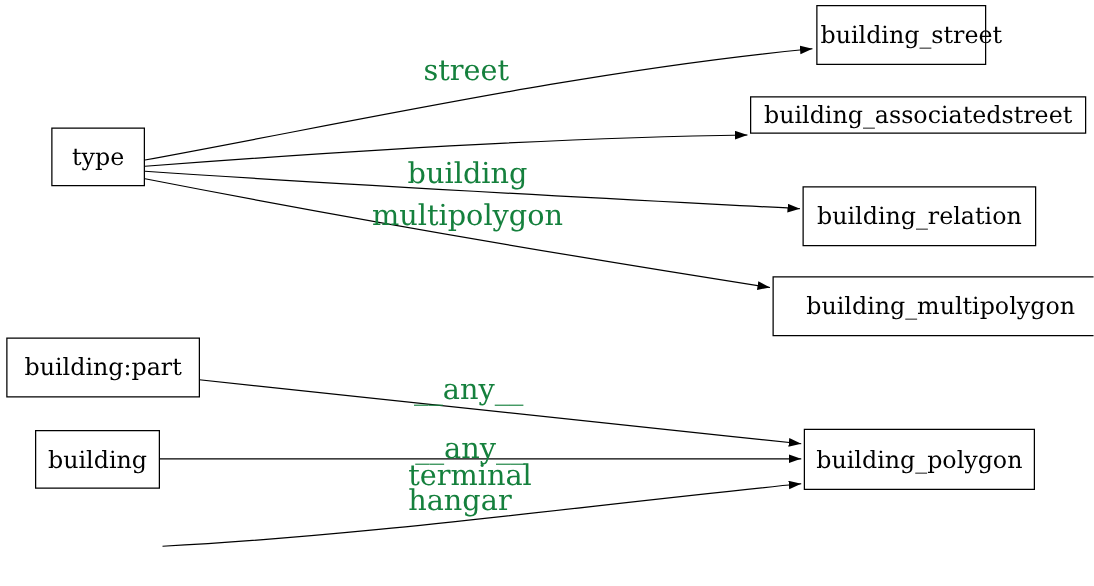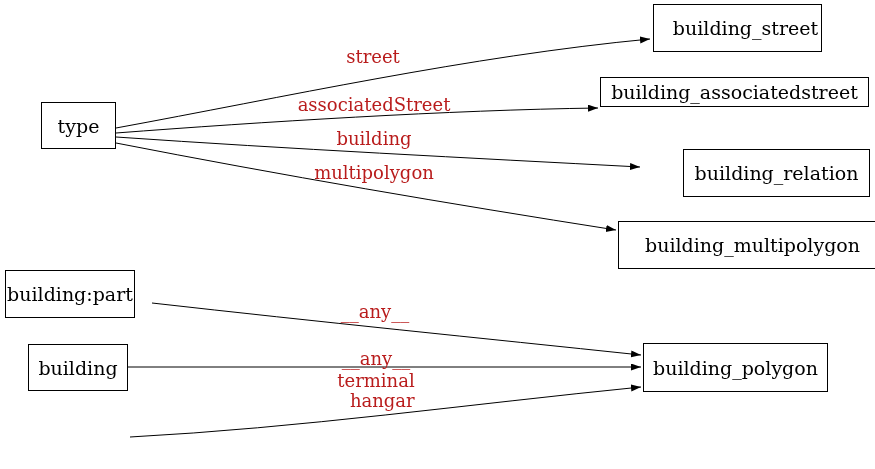--- a/index.html
+++ b/index.html
@@ -35,25 +35,25 @@
     display: flex;
     align-items: center;
     justify-content: center;
     font-size: 19px;
     color: #000000;
     white-space: nowrap;
   }
   .edge-label {
     position: absolute;
     transform: translate(-50%, -50%);
-    font-size: 18px;
+    font-size: 23px;
     line-height: 20px;
-    color: #b91c1c;
+    color: #15803d;
     white-space: pre-line;
-    text-align: right;
+    text-align: left;
   }
 </style>
 </head>
 <body>
 
 <div id="canvas">
 
   <svg id="edges-svg" viewBox="0 0 875 469" xmlns="http://www.w3.org/2000/svg">
     <defs>
       <marker id="arrowhead" markerWidth="10" markerHeight="8" refX="10" refY="3.5" orient="auto" markerUnits="userSpaceOnUse">
@@ -65,30 +65,29 @@
         <path class="edge" d="M116,133 C260,122 450,110 598,108" marker-end="url(#arrowhead)"></path>
         <path class="edge" d="M116,137 C290,149 470,158 640,167" marker-end="url(#arrowhead)"></path>
         <path class="edge" d="M116,143 C280,175 450,204 616,230" marker-end="url(#arrowhead)"></path>
         <path class="edge" d="M152,303 C320,322 480,338 641,355" marker-end="url(#arrowhead)"></path>
         <path class="edge" d="M128,367 L641,367" marker-end="url(#arrowhead)"></path>
         <path class="edge" d="M130,437 C300,428 470,404 641,387" marker-end="url(#arrowhead)"></path>
       </g>
   </svg>
 
   <div class="node" style="left: 41px; top: 102px; width: 75px; height: 47px;">type</div>
-  <div class="node" style="left: 653px; top: 4px; width: 169px; height: 48px; padding-left: 16px;">building_street</div>
+  <div class="node" style="left: 653px; top: 4px; width: 136px; height: 48px; padding-left: 16px;">building_street</div>
   <div class="node" style="left: 600px; top: 77px; width: 269px; height: 30px;">building_associatedstreet</div>
-  <div class="node" style="left: 642px; top: 149px; width: 187px; height: 48px; margin-left: 41px;">building_relation</div>
+  <div class="node" style="left: 642px; top: 149px; width: 187px; height: 48px;">building_relation</div>
   <div class="node" style="left: 618px; top: 221px; width: 269px; height: 48px;">building_multipolygon</div>
-  <div class="node" style="left: 5px; top: 270px; width: 130px; height: 48px;">building:part</div>
+  <div class="node" style="left: 5px; top: 270px; width: 155px; height: 48px;">building:part</div>
   <div class="node" style="left: 28px; top: 344px; width: 100px; height: 47px;">building</div>
   <div class="node" style="left: 643px; top: 343px; width: 185px; height: 49px;">building_polygon</div>
 
   <div class="edge-label" style="left: 373px; top: 57px;">street</div>
-  <div class="edge-label" style="left: 374px; top: 105px;">associatedStreet</div>
   <div class="edge-label" style="left: 374px; top: 139px;">building</div>
   <div class="edge-label" style="left: 374px; top: 173px;">multipolygon</div>
   <div class="edge-label" style="left: 375px; top: 312px;">__any__</div>
   <div class="edge-label" style="left: 376px; top: 359px;">__any__</div>
   <div class="edge-label" style="left: 376px; top: 391px;">terminal
 hangar</div>
 
 </div>
 
 </body></html>

